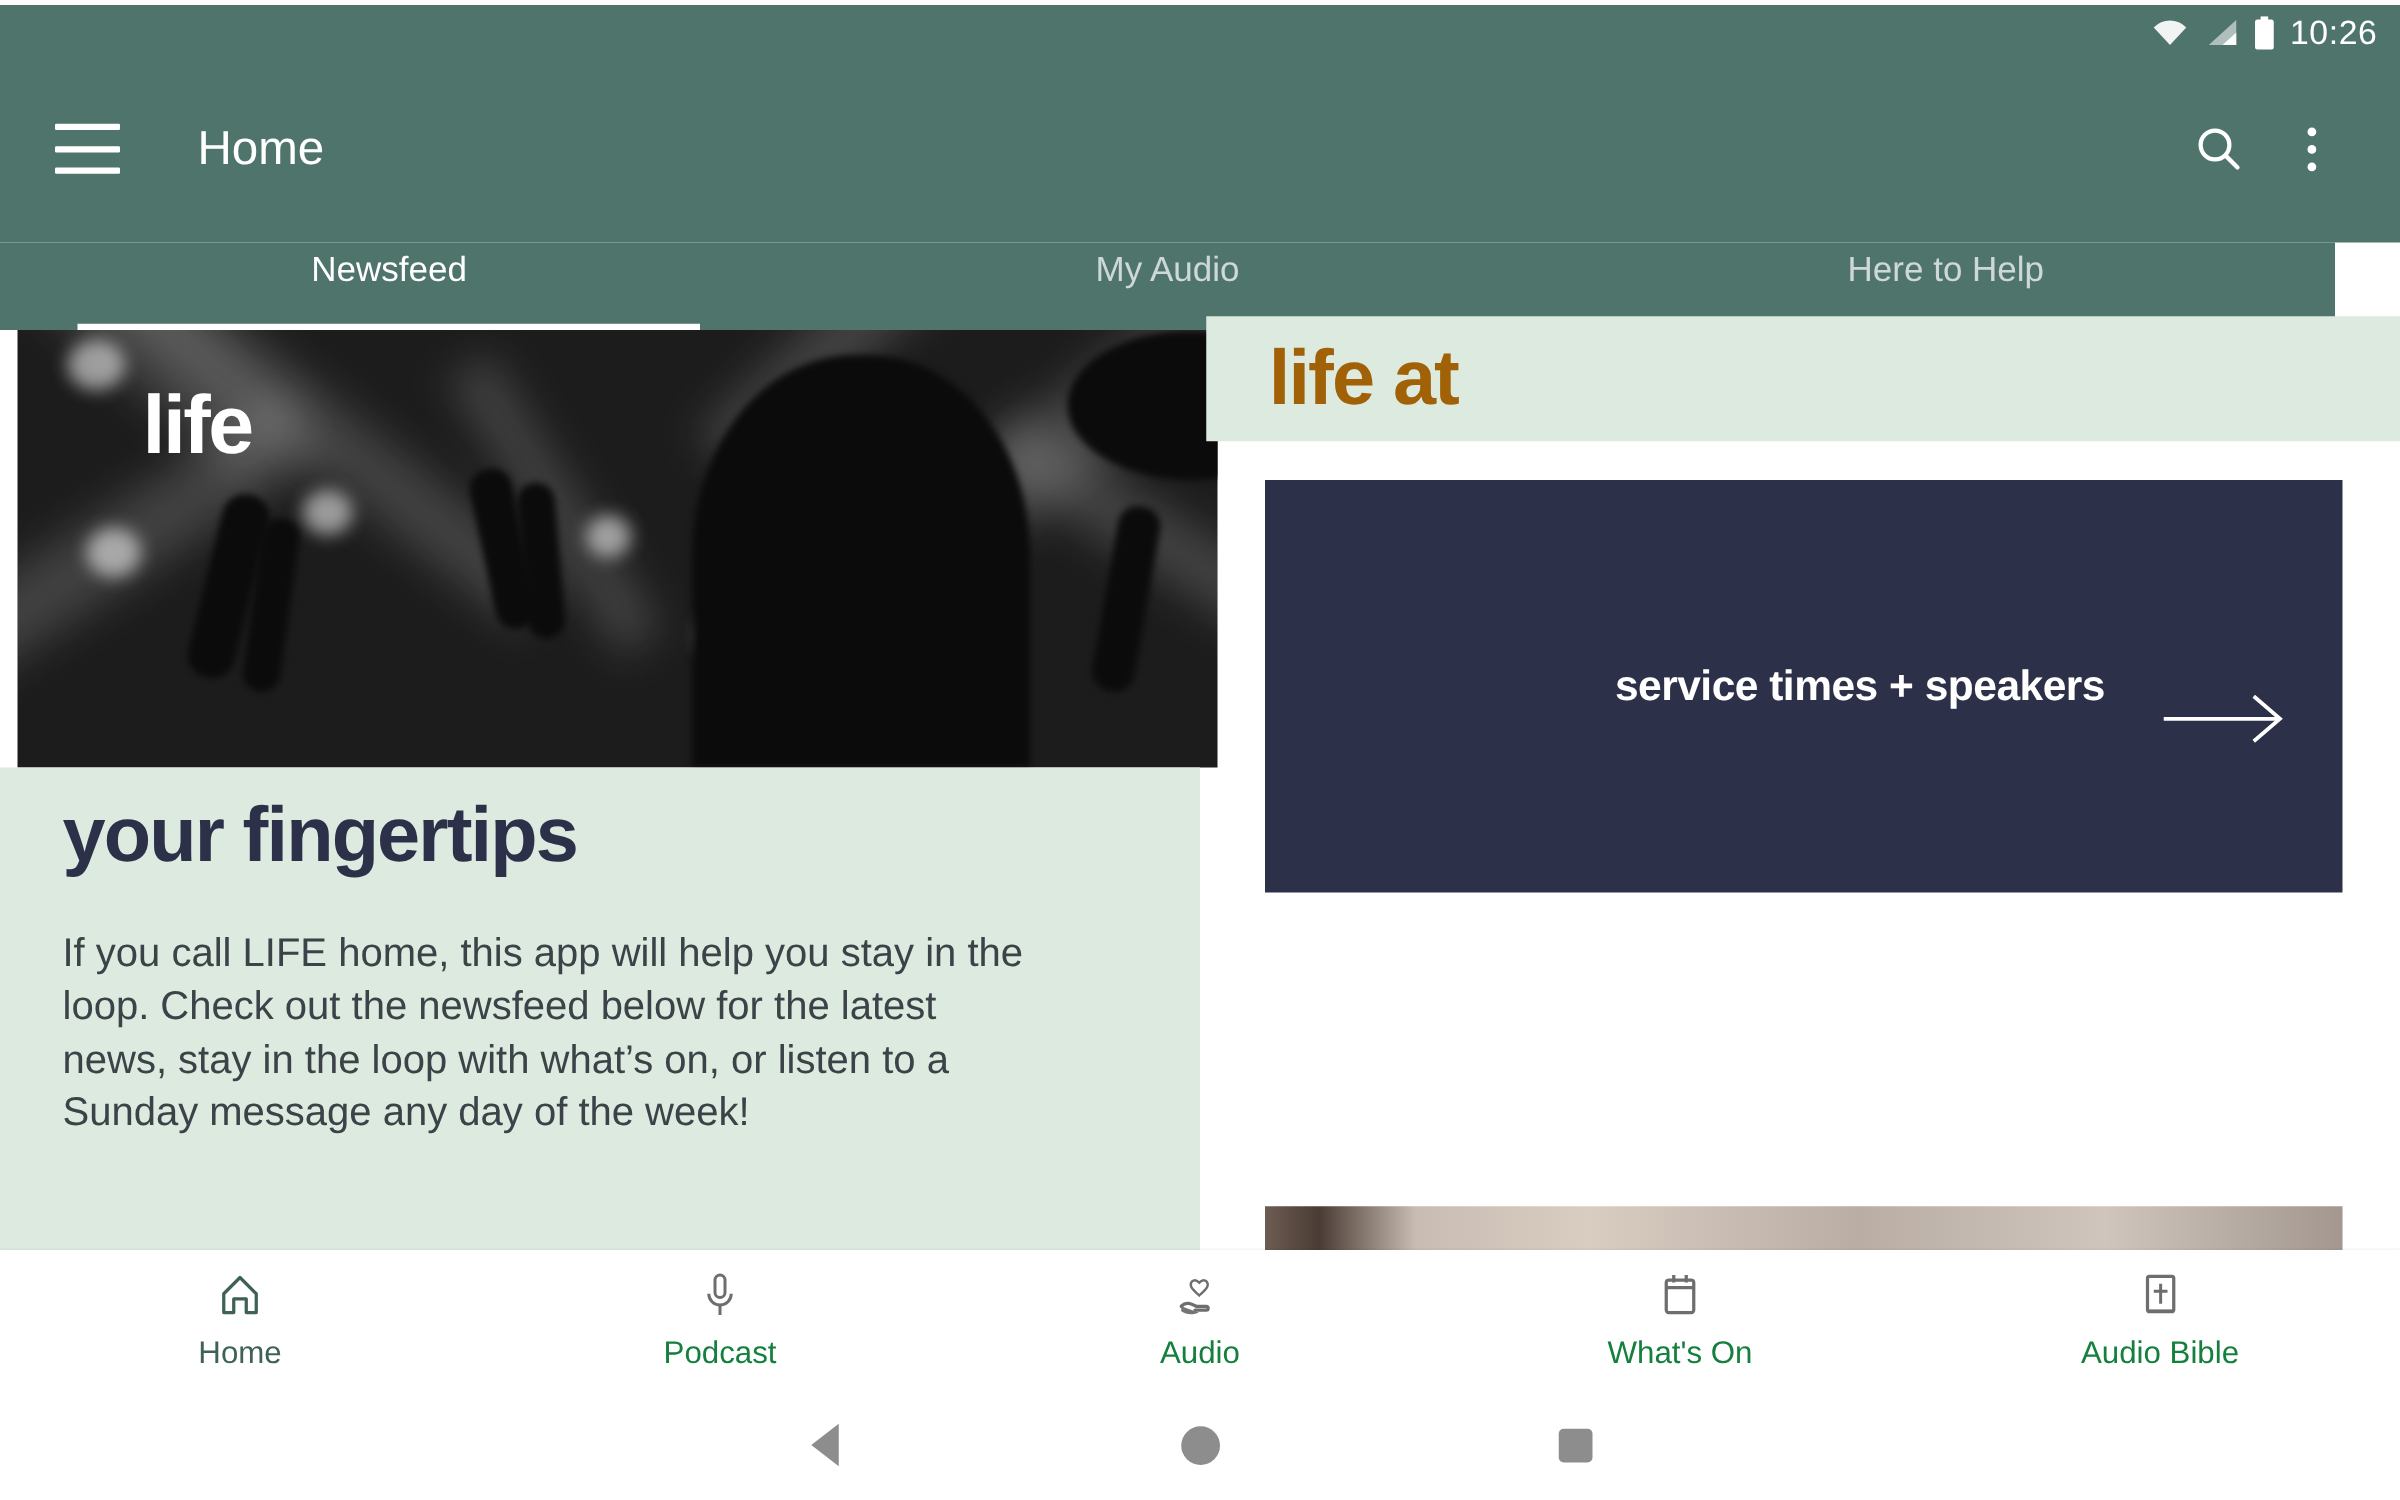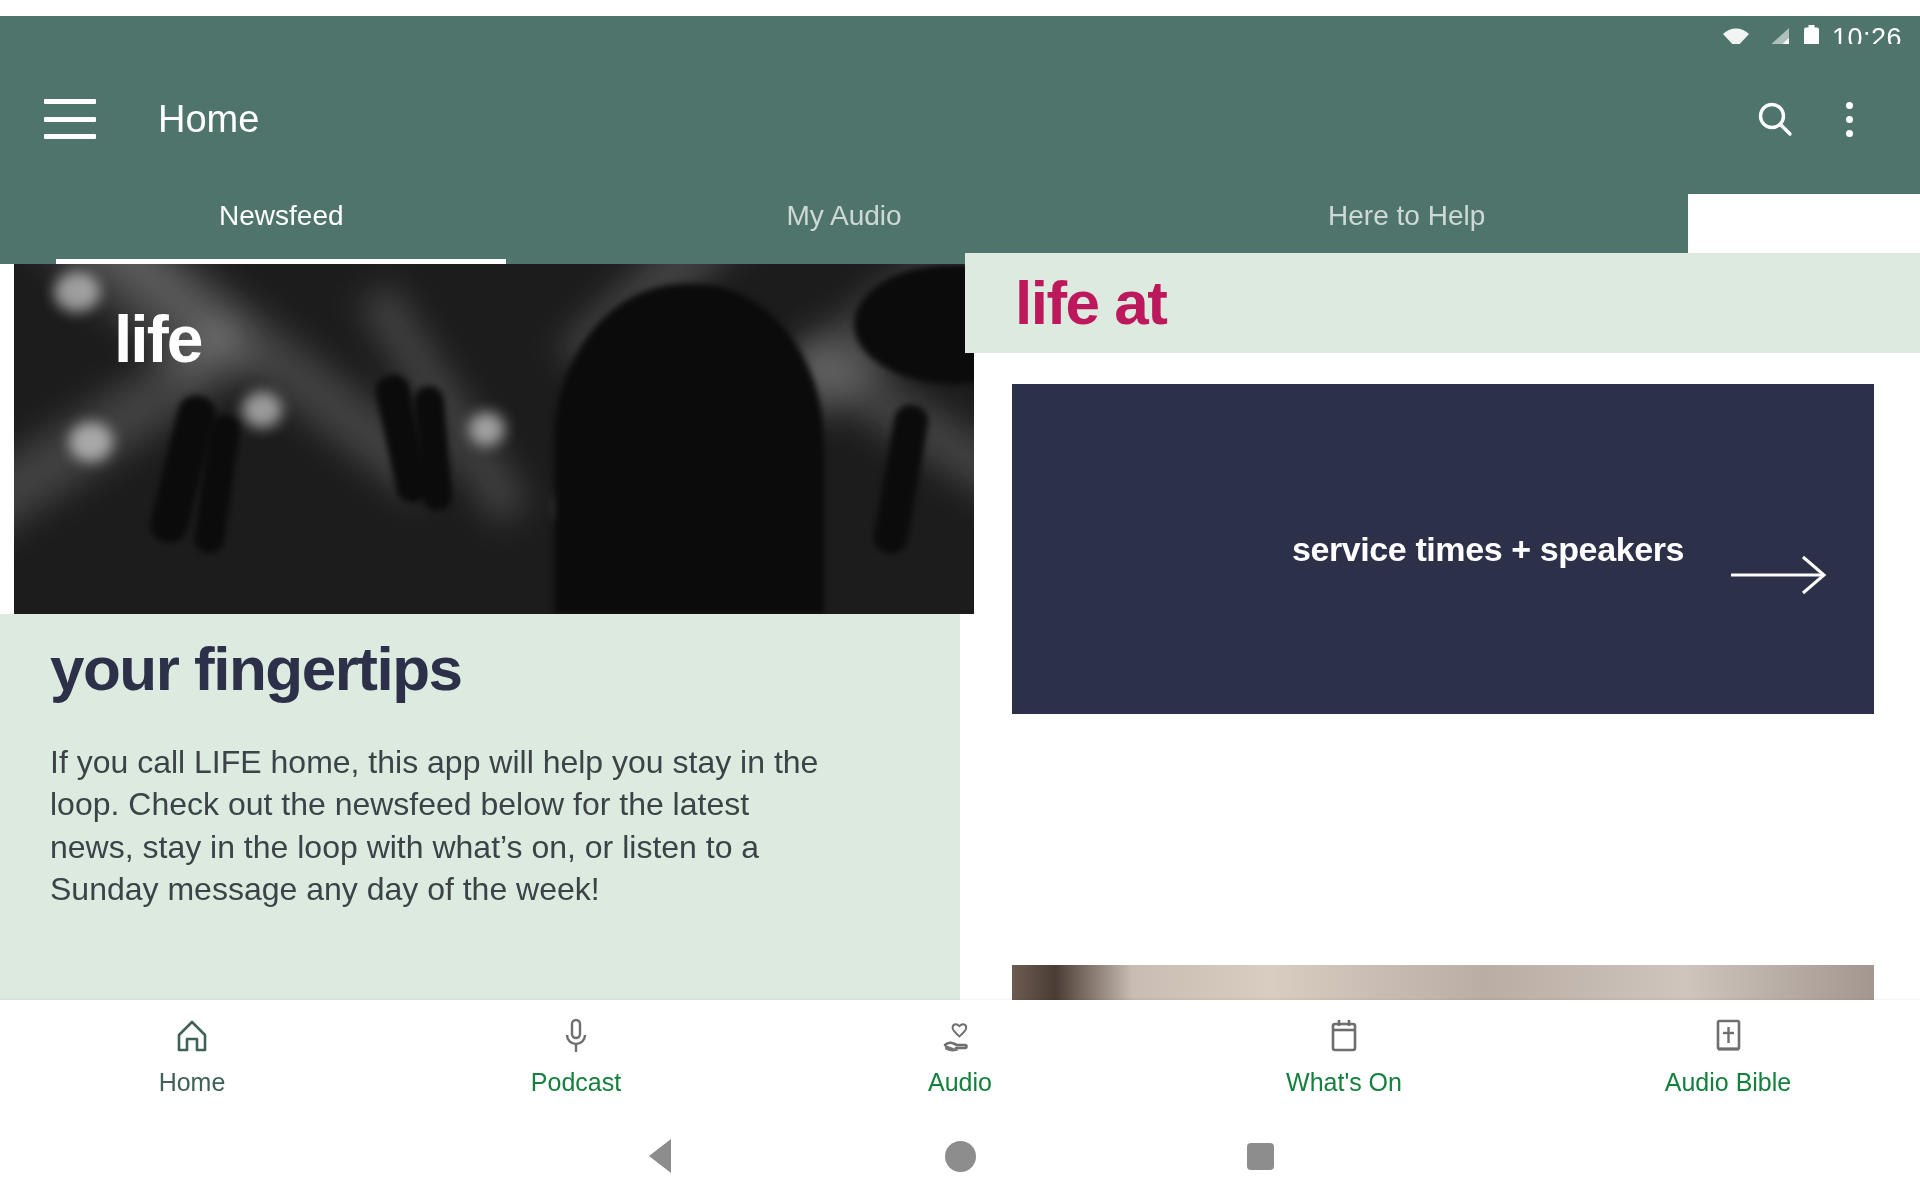--- a/index.html
+++ b/index.html
@@ -6,21 +6,21 @@
   html, body {
     width:1920px; height:1200px;
     background:#ffffff;
     font-family:"Liberation Sans", sans-serif;
     overflow:hidden;
   }
   #app { position:relative; width:1920px; height:1200px; }
 
   
   .statusbar{
-    position:absolute; top:16px; left:0; width:1920px; height:44px;
+    position:absolute; top:4px; left:0; width:1920px; height:44px;
     background:#4F746B;
     display:flex; align-items:center; justify-content:flex-end;
     padding-right:18px; gap:12px;
   }
   .statusbar .sb-icon{ display:block; }
   .status-time{
     color:#ffffff; font-size:27px; letter-spacing:.5px;
     font-family:"Liberation Sans", sans-serif;
   }
 
@@ -44,21 +44,21 @@
   .tb-action{
     width:74px; height:74px; display:flex; align-items:center; justify-content:center;
     cursor:pointer;
   }
   .tb-action.last{ margin-right:34px; }
   .kebab{ display:flex; flex-direction:column; gap:7px; align-items:center; }
   .kebab i{ width:7px; height:7px; background:#fff; border-radius:50%; display:block; }
 
   
   .tabs{
-    position:absolute; top:194px; left:0; width:1688px; height:70px;
+    position:absolute; top:194px; left:0; width:1868px; height:70px;
     background:#4F746B; display:flex;
   }
   .tab{
     flex:1; display:flex; align-items:flex-start; justify-content:center;
     position:relative; cursor:pointer; padding-top:6px;
   }
   .tab-label{ font-size:28px; color:rgba(255,255,255,.72); white-space:nowrap; }
   .tab.active .tab-label{ color:#ffffff; }
   .tab.active::after{
     content:""; position:absolute; left:10%; right:10%; bottom:0;
@@ -98,21 +98,21 @@
     color:#3c4348; font-size:32px; line-height:1.32; max-width:790px;
   }
 
   
   .panel-right-title{
     position:absolute; top:253px; left:965px; width:955px; height:100px;
     background:#DCEADF; display:flex; align-items:center;
     padding-left:50px;
   }
   .panel-right-title h2{
-    color:#be185d; font-size:62px; font-weight:700; letter-spacing:-1.5px; line-height:1;
+    color:#a16207; font-size:62px; font-weight:700; letter-spacing:-1.5px; line-height:1;
   }
   .sunday-card{
     position:absolute; top:384px; left:1012px; width:862px; height:330px;
     background:#2D3049; display:flex; align-items:center;
   }
   .sunday-text{ padding-left:52px; flex:1; }
   .sunday-card .st-1{
     color:#F6DCCD; font-size:57px; font-weight:700; letter-spacing:-1px;
     line-height:1.05; margin-bottom:10px;
   }

